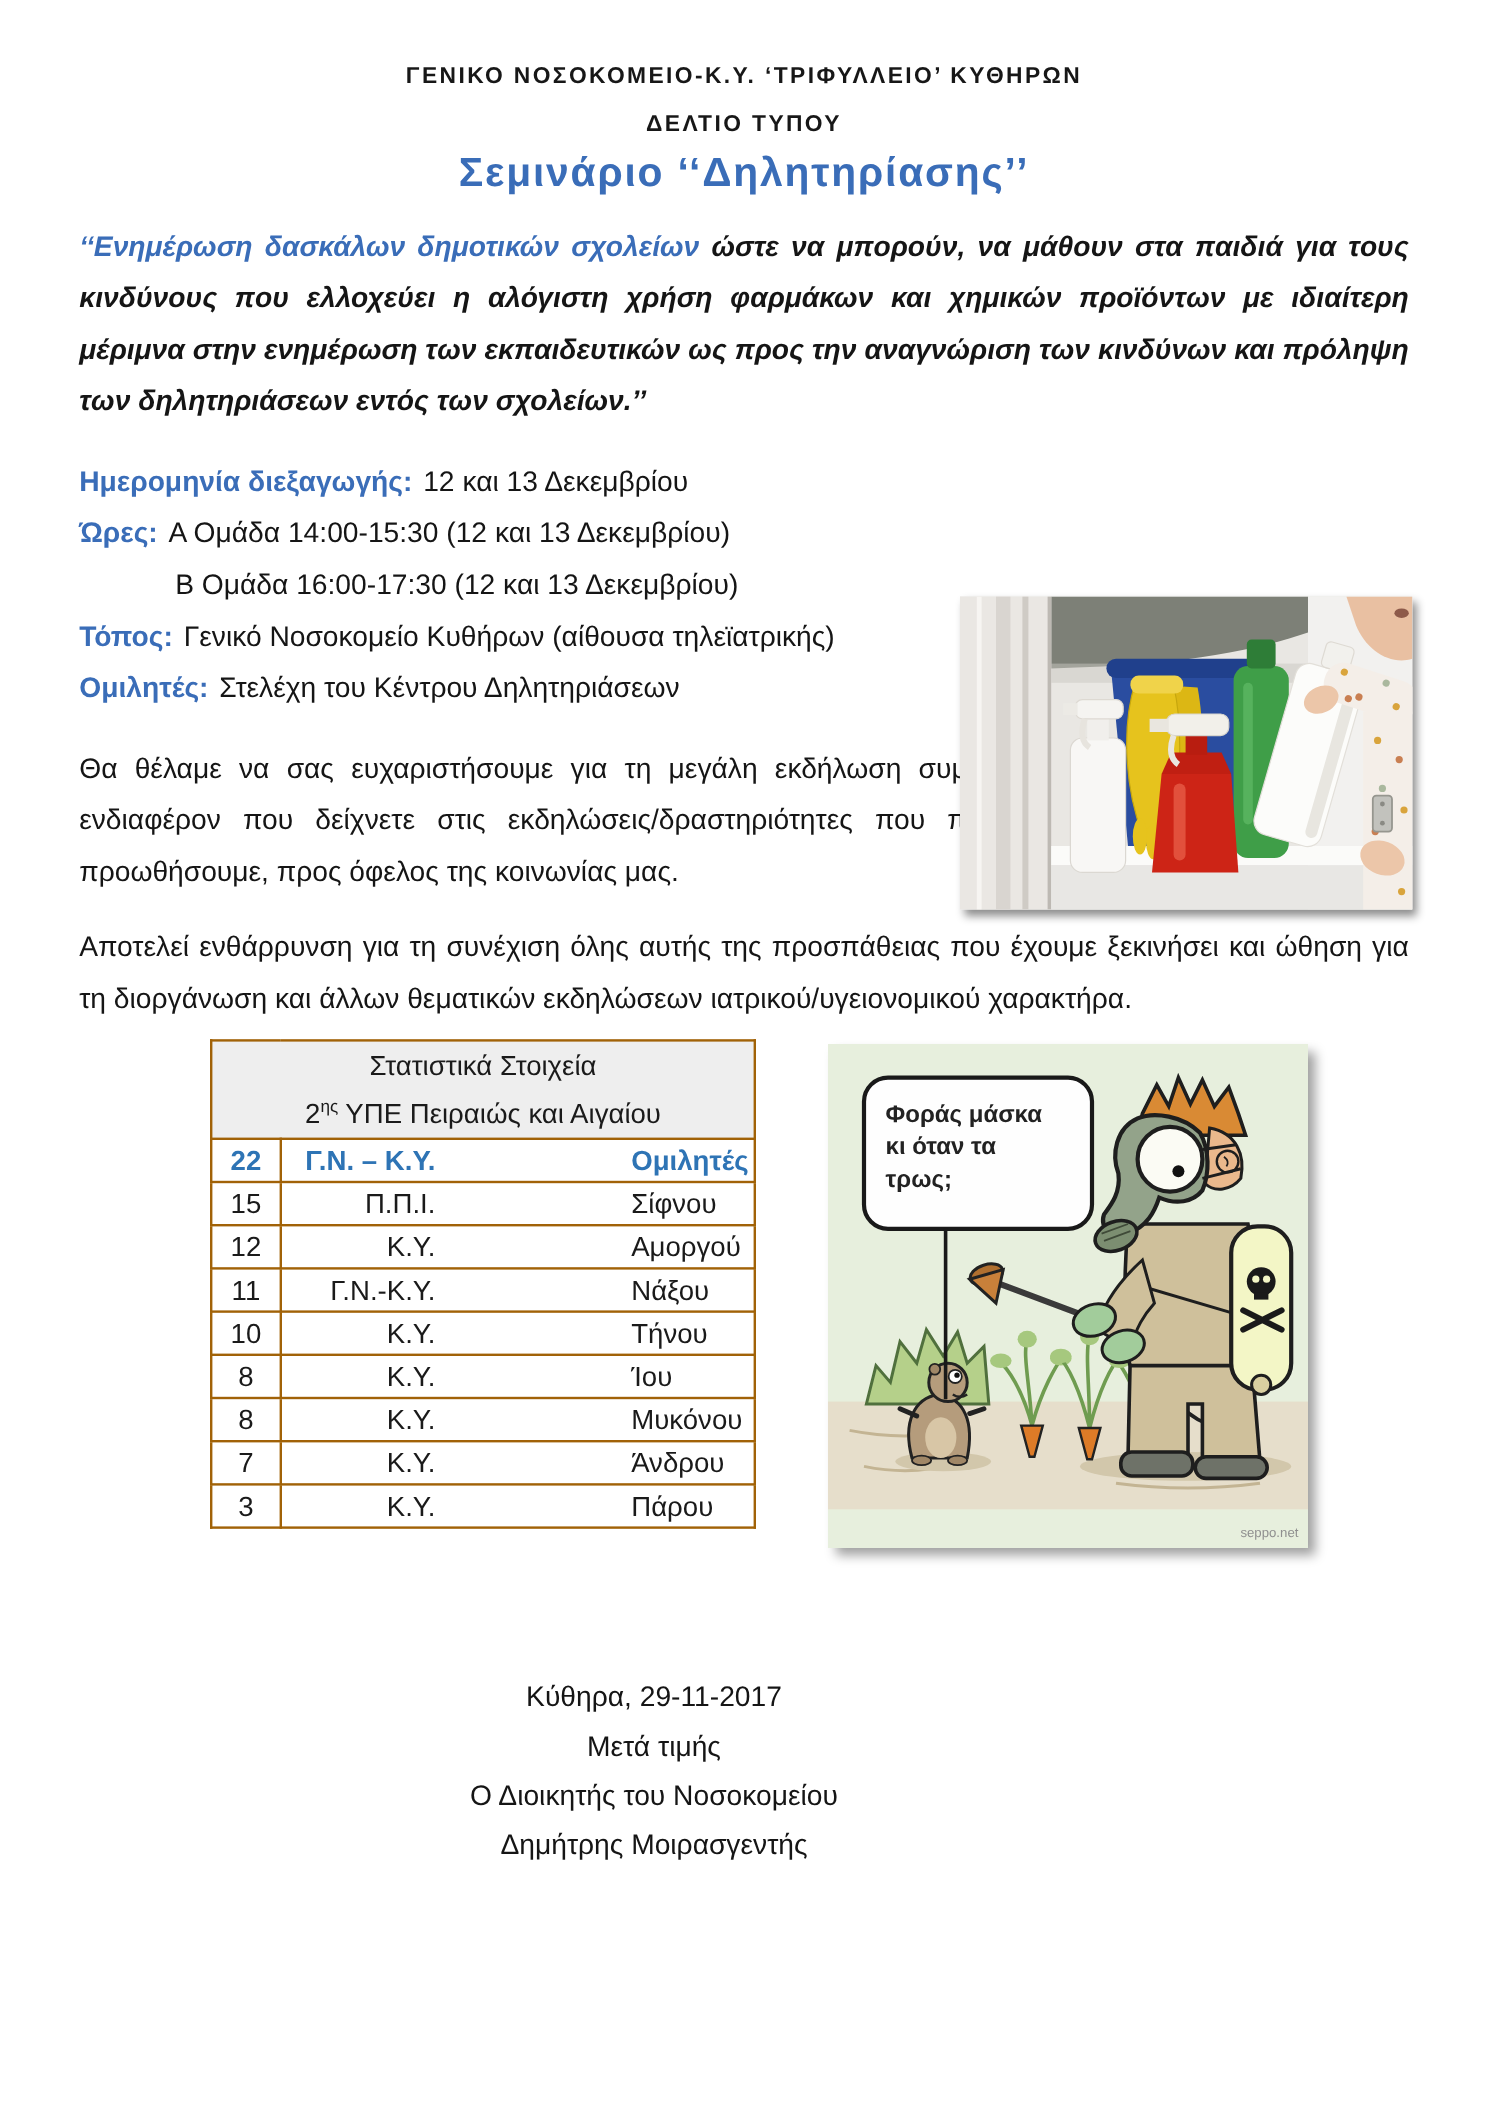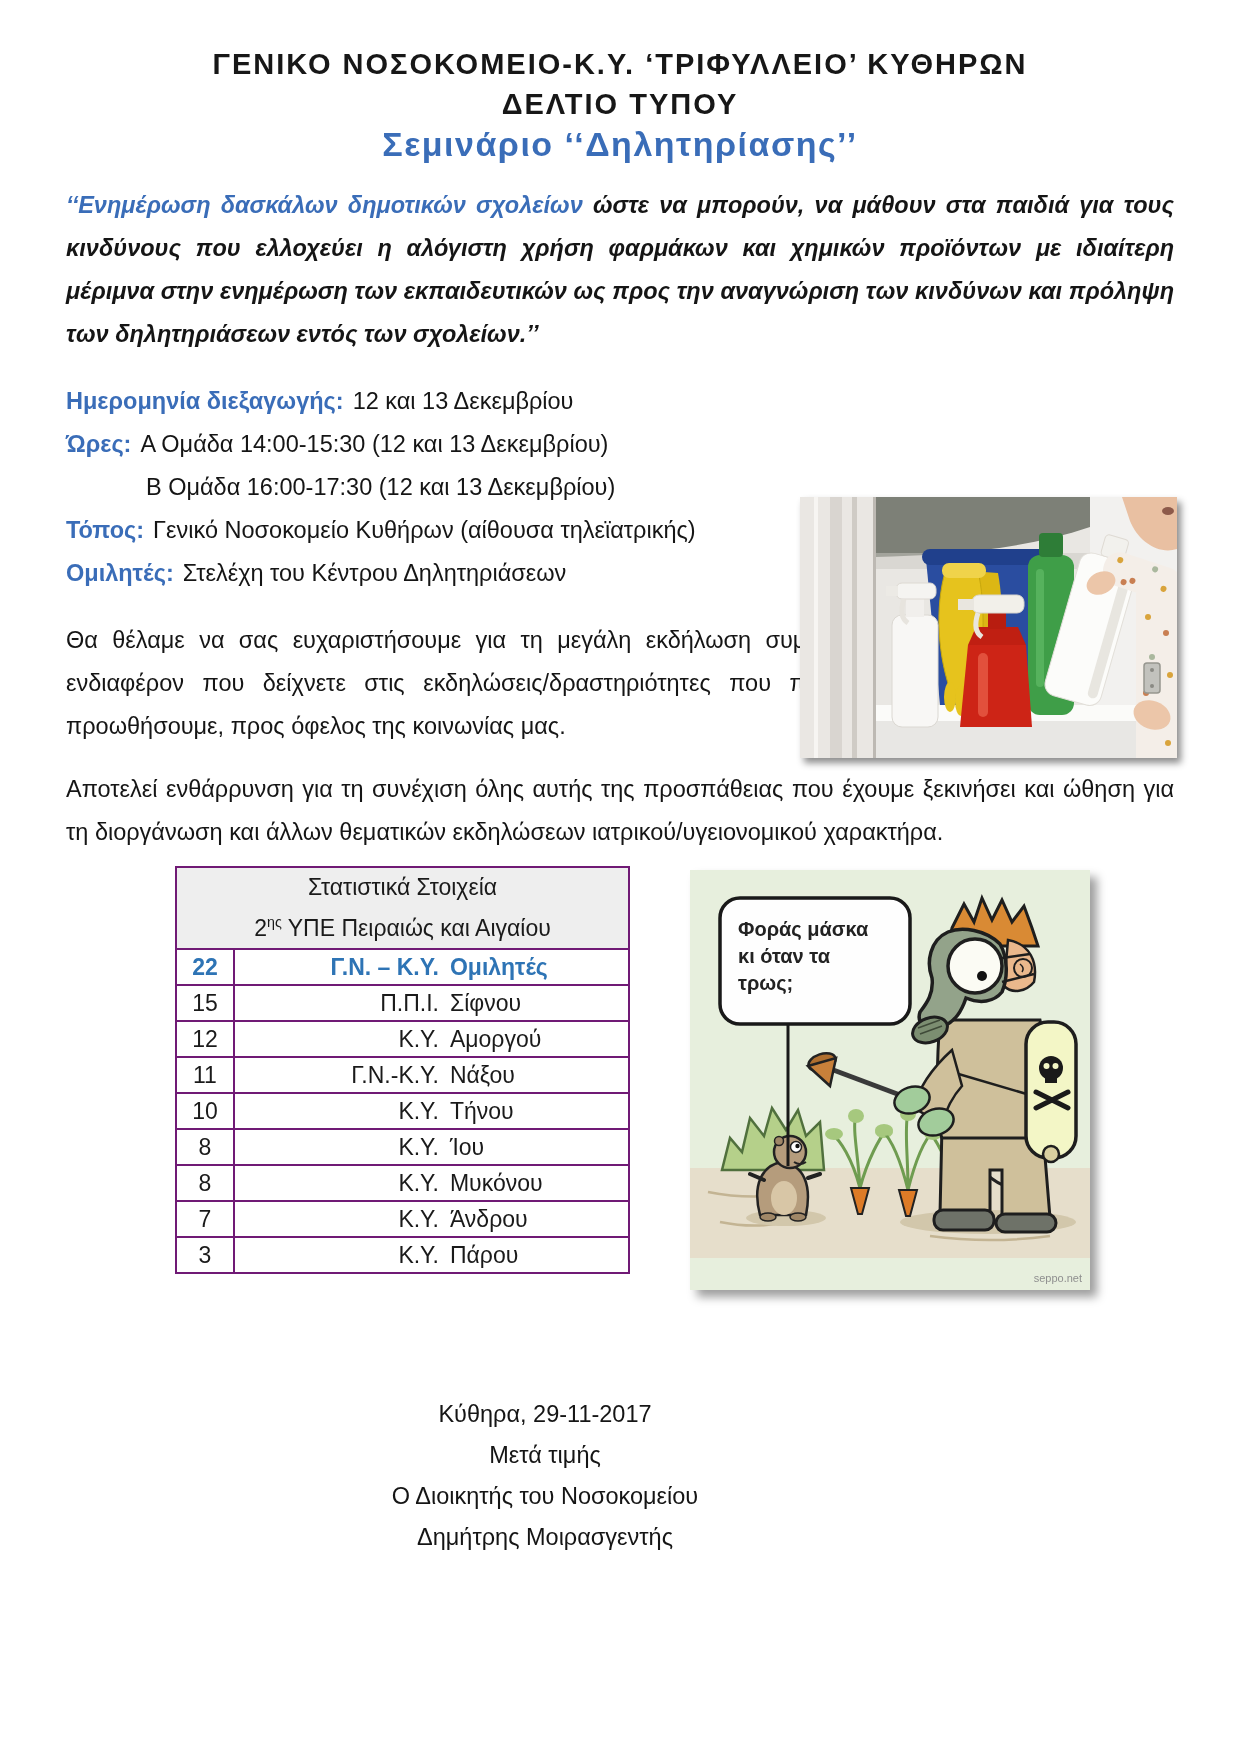--- a/index.html
+++ b/index.html
@@ -3,21 +3,21 @@
 <meta charset="utf-8">
 <style>
   html,body{margin:0;padding:0;background:#ffffff;}
   .page{
     position:relative;width:1240px;height:1754px;margin:0 auto;background:#ffffff;
     font-family:"Liberation Sans","DejaVu Sans",sans-serif;color:#151515;overflow:hidden;
   }
   
   .titles{text-align:center;padding-top:44px;}
   .title-main,.title-sub{
-    font-size:29px;font-weight:bold;letter-spacing:2px;line-height:40px;color:#171717;
+    font-size:19px;font-weight:bold;letter-spacing:2px;line-height:40px;color:#171717;
   }
   .title-seminar{
     font-size:34px;font-weight:bold;letter-spacing:1.5px;line-height:40px;color:#3a6db8;
   }
   
   .para{margin:0 66px;font-size:23.5px;line-height:43px;text-align:justify;}
   .p-intro{margin-top:14px;}
   .p-quote{margin-top:20px;font-weight:bold;font-style:italic;}
   .p-quote .q-blue{color:#3a6db8;}
   .p-thanks{margin-top:24px;}
@@ -34,29 +34,29 @@
     box-shadow:4px 5px 7px rgba(0,0,0,0.45);background:#efedeb;
   }
   .photo svg{display:block;}
   
   .bottom{position:relative;height:506px;margin-top:12px;}
   .stats-table{
     position:absolute;left:175px;top:0;width:455px;border-collapse:collapse;
     font-size:23px;color:#1a1a1a;
   }
   .stats-table td,.stats-table th{
-    border:2px solid #701a75;text-align:center;vertical-align:middle;padding:2px 4px;
+    border:2px solid #a16207;text-align:center;vertical-align:middle;padding:2px 4px;
   }
   .stats-table .t-head{background:#eeeeee;font-weight:normal;line-height:35px;height:76px;}
   .stats-table .col-head{background:#eeeeee;font-weight:bold;line-height:34px;height:74px;}
   .stats-table .col-count{width:222px;}
   .stats-table .col-venue{width:233px;}
   .stats-table tr.data-row{height:34px;line-height:30px;}
   .stats-table td.venue{padding:2px 0;}
-  .venue-wrap{display:flex;justify-content:center;padding-left:12px;}
+  .venue-wrap{display:flex;justify-content:space-between;padding-left:12px;}
   .venue-wrap .org{width:116px;text-align:right;white-space:nowrap;}
   .venue-wrap .place{width:102px;text-align:left;margin-left:11px;white-space:nowrap;}
   tr.highlight td{color:#2e74b5;font-weight:bold;}
   
   .cartoon{
     position:absolute;left:690px;top:4px;width:400px;height:420px;
     box-shadow:7px 7px 9px rgba(0,0,0,0.38);background:#e7efdd;
   }
   .cartoon svg{display:block;}
   .bubble-text{

